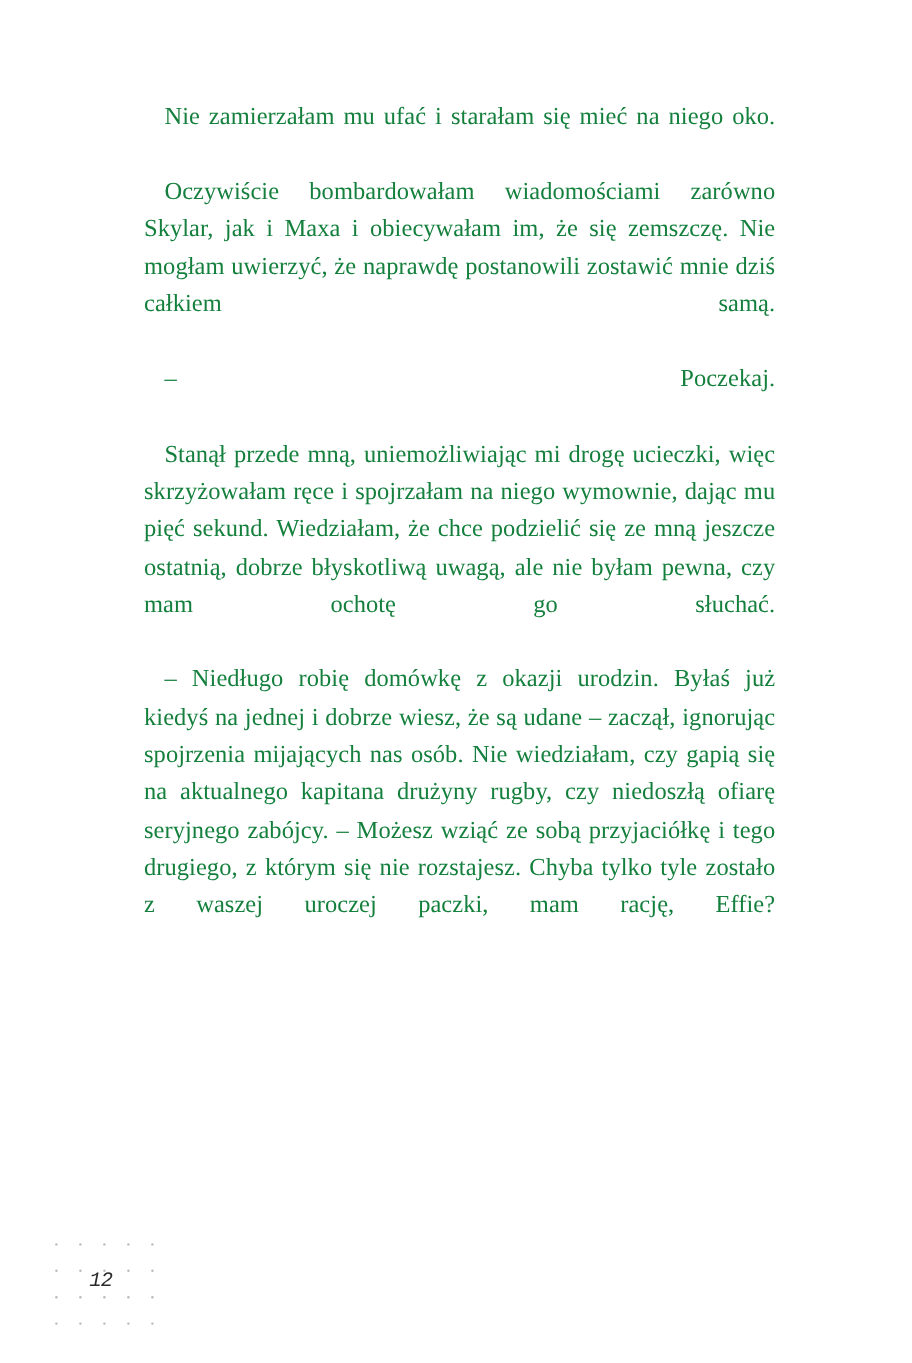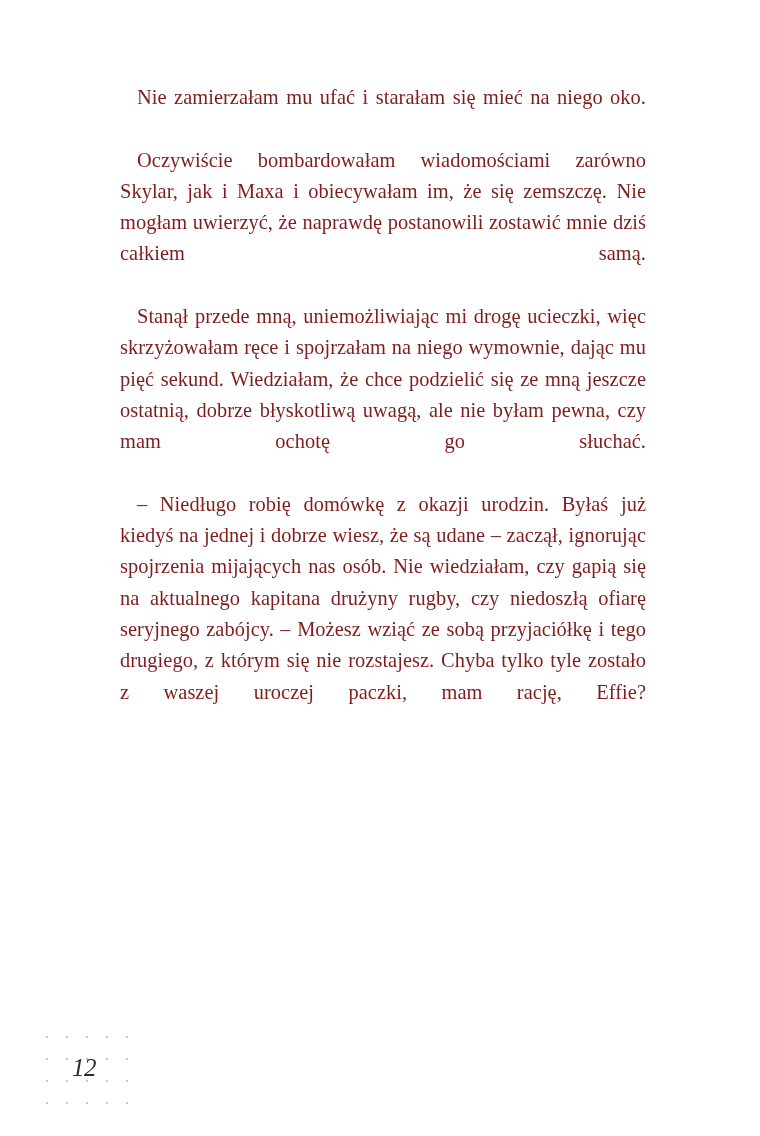--- a/index.html
+++ b/index.html
@@ -29,21 +29,21 @@
     width: 526px;
   }
 
   .para {
     margin: 0;
     text-align: justify;
     text-justify: inter-word;
     text-indent: 17px;
     font-size: 20.4px;
     line-height: 31.3px;
-    color: #7f1d1d;
+    color: #15803d;
     letter-spacing: 0.05px;
     word-spacing: 0.2px;
     -webkit-font-smoothing: antialiased;
   }
 
   .para:last-child {
     margin-bottom: 0;
   }
 
   
@@ -79,37 +79,38 @@
 
   .folio-number {
     position: absolute;
     left: 0;
     top: 0;
     width: 96px;
     height: 80px;
     display: flex;
     align-items: center;
     justify-content: center;
-    font-family: Liberation Serif, serif;
+    font-family: Liberation Mono, monospace;
     font-style: italic;
-    font-size: 25px;
+    font-size: 17px;
     color: #2a2a2a;
     letter-spacing: -0.5px;
     padding-right: 4px;
     box-sizing: border-box;
   }
 </style>
 </head>
 <body>
 
 <div class="page">
 
   <div class="text-block">
     <p class="para">Nie zamierzałam mu ufać i starałam się mieć na niego oko.</p>
     <p class="para">Oczywiście bombardowałam wiadomościami zarówno Skylar, jak i Maxa i obiecywałam im, że się zemszczę. Nie mogłam uwierzyć, że naprawdę postanowili zostawić mnie dziś całkiem samą.</p>
+    <p class="para">– Poczekaj.</p>
     <p class="para">Stanął przede mną, uniemożliwiając mi drogę ucieczki, więc skrzyżowałam ręce i spojrzałam na niego wymownie, dając mu pięć sekund. Wiedziałam, że chce podzielić się ze mną jeszcze ostatnią, dobrze błyskotliwą uwagą, ale nie byłam pewna, czy mam ochotę go słuchać.</p>
     <p class="para">– Niedługo robię domówkę z okazji urodzin. Byłaś już kiedyś na jednej i dobrze wiesz, że są udane – zaczął, ignorując spojrzenia mijających nas osób. Nie wiedziałam, czy gapią się na aktualnego kapitana drużyny rugby, czy niedoszłą ofiarę seryjnego zabójcy. – Możesz wziąć ze sobą przyjaciółkę i tego drugiego, z którym się nie rozstajesz. Chyba tylko tyle zostało z waszej uroczej paczki, mam rację, Effie?</p>
 
   </div>
 
   <div class="folio">
     <div class="dot-grid" id="dot-grid">
         <span class="dot" style="left: 8px; top: 8px; background: rgb(185, 185, 185);"></span>
         <span class="dot" style="left: 28px; top: 8px; background: rgb(185, 185, 185);"></span>
         <span class="dot" style="left: 48px; top: 8px; background: rgb(185, 185, 185);"></span>

